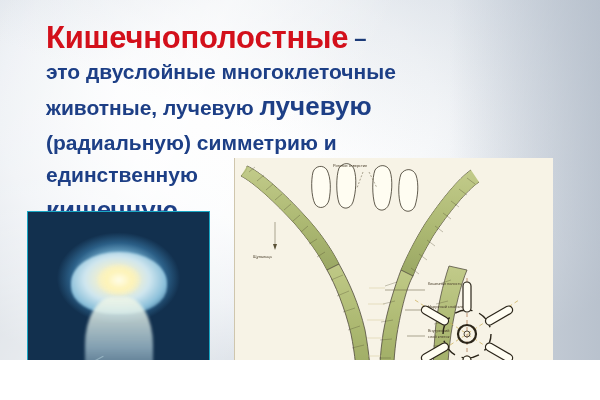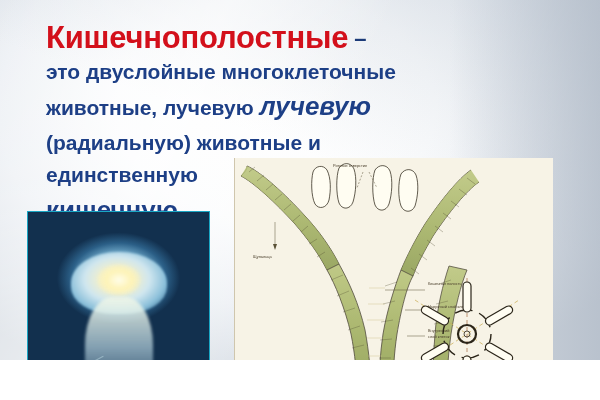--- a/index.html
+++ b/index.html
@@ -33,21 +33,21 @@
     line-height:1;display:inline;
   }
   .title-dash{
     font-size:22px;font-weight:bold;color:#1b3a78;display:inline;
     vertical-align:2px;margin-left:6px;
   }
   .body-line{
     font-size:21px;font-weight:bold;color:#1d3f86;line-height:1.30;
     margin-top:5px;white-space:nowrap;
   }
-  .big{font-size:26px;font-style:italic;}
+  .big{font-size:26px;}
   .l1{}
   .l5{position:relative;z-index:1;}
   .l6{font-size:26px;}
 
   
   .photo{
     position:absolute;left:27px;top:211px;width:183px;height:186px;
     background:
       radial-gradient(ellipse 70px 52px at 50% 36%, #fdf6cf 0%, #e8eecd 14%, #bcd9e8 30%, #6fa8c8 48%, #2b5f87 68%, #12304e 88%),
       radial-gradient(ellipse 120px 140px at 52% 62%, rgba(180,225,240,.30) 0%, rgba(20,50,80,0) 62%),
@@ -102,21 +102,21 @@
 
   <div class="sheen"></div>
   <div class="corner-shadow"></div>
 
   <div class="textblock">
     <div>
       <span class="title">Кишечнополостные</span><span class="title-dash">–</span>
     </div>
     <div class="body-line l1">это двуслойные многоклеточные</div>
     <div class="body-line"><span>животные, лучевую </span><span class="big">лучевую</span></div>
-    <div class="body-line">(радиальную) животные и</div>
+    <div class="body-line">(радиальную) симметрию и</div>
     <div class="body-line l5">единственную</div>
     <div class="body-line l6">кишечную</div>
   </div>
 
   <div class="photo">
     <div class="bell"></div>
     <div class="glow"></div>
     <div class="tent"></div>
     <div class="strand s1"></div>
     <div class="strand s2"></div>

